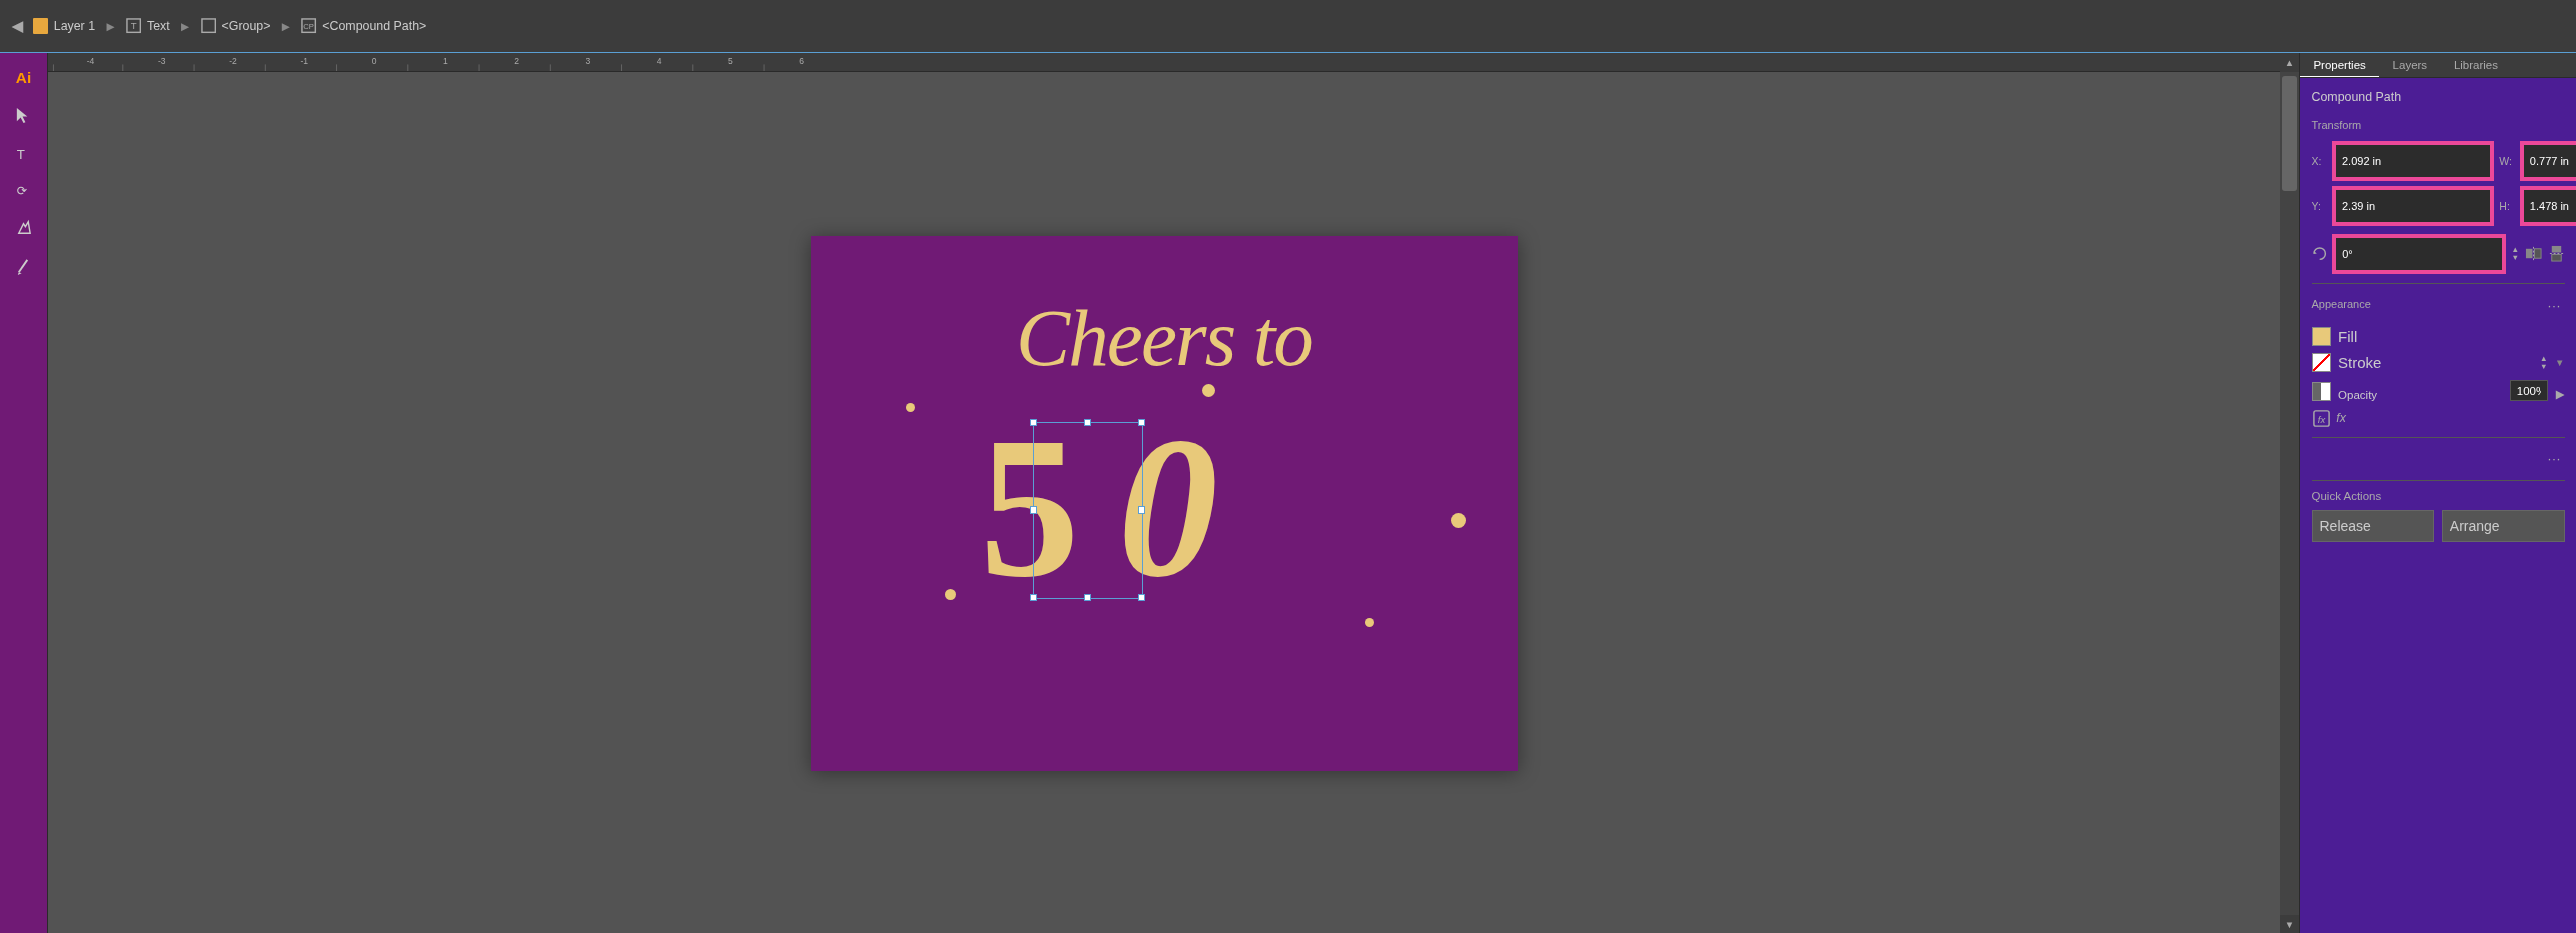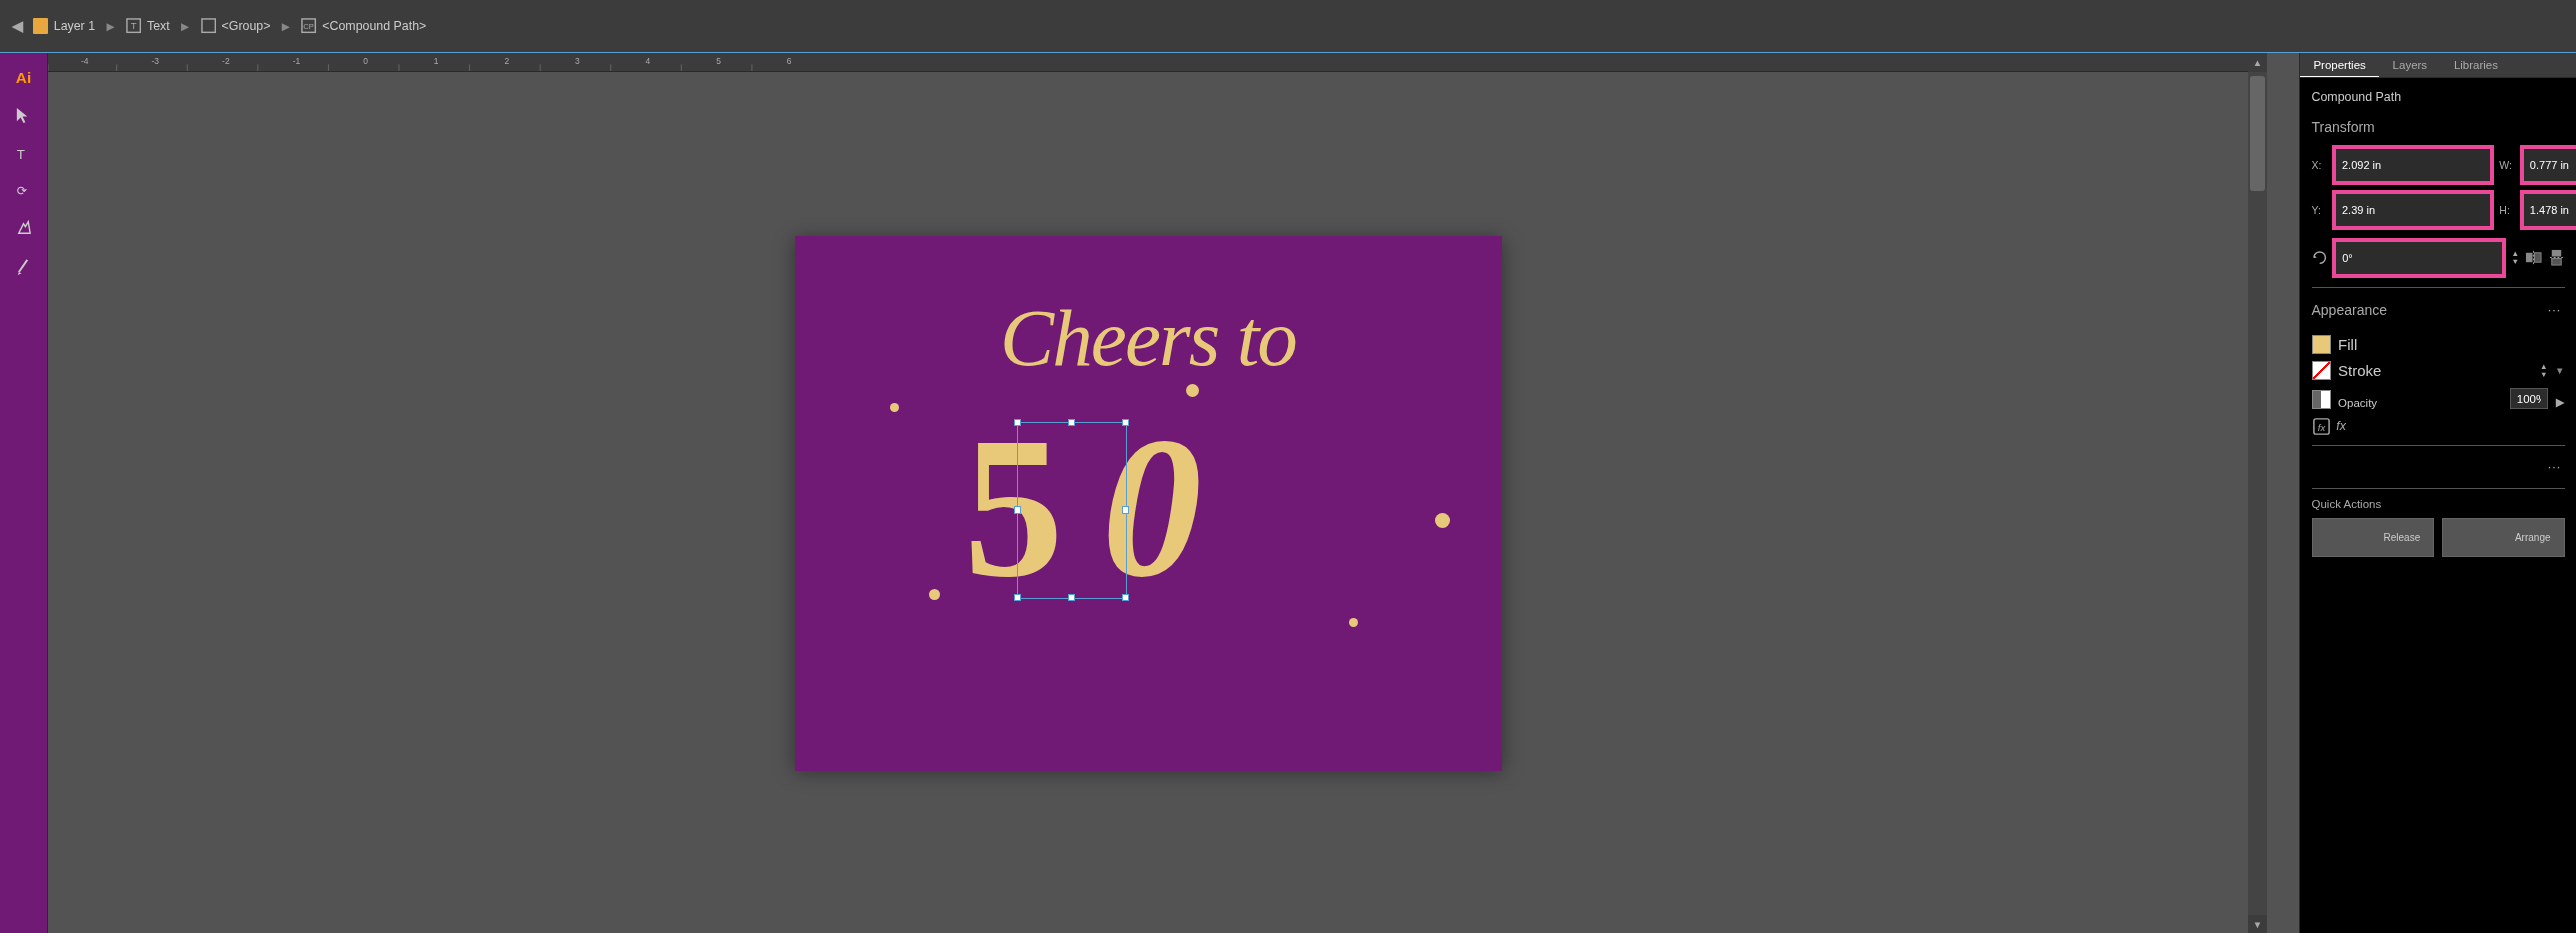--- a/index.html
+++ b/index.html
@@ -193,27 +193,26 @@
     
     .dot {
       position: absolute;
       border-radius: 50%;
       background: #e8c97a;
     }
 
     
     .right-panel {
       width: 277px;
-      background: #000000;
+      background: #4c1d95;
       border-left: 1px solid #2a2a2a;
       flex-shrink: 0;
       display: flex;
       flex-direction: column;
       overflow: hidden;
-      margin-left: 32px;
     }
 
     
     .panel-tabs {
       display: flex;
       background: #3c3c3c;
       border-bottom: 1px solid #2a2a2a;
       flex-shrink: 0;
     }
     .panel-tab {
@@ -237,21 +236,21 @@
 
     
     .compound-path-label {
       font-size: 12.4px;
       color: #ccc;
       margin-bottom: 15.3px;
     }
 
     
     .section-header {
-      font-size: 14px;
+      font-size: 11px;
       color: #aaa;
       margin-bottom: 9.5px;
       margin-top: 3.8px;
     }
     .transform-row {
       display: flex;
       align-items: center;
       gap: 3.8px;
     }
     .transform-label {
@@ -366,24 +365,24 @@
     }
     .quick-actions-btns {
       display: flex;
       gap: 7.6px;
     }
     .qa-btn {
       flex: 1;
       background: #555;
       border: 1px solid #666;
       color: #ccc;
-      padding: 13px;
-      font-size: 10px;
-      cursor: pointer;
-      text-align: right;
+      padding: 7px;
+      font-size: 14px;
+      cursor: pointer;
+      text-align: left;
     }
 
     
     .three-dots {
       color: #aaa;
       cursor: pointer;
       font-size: 13.4px;
       padding: 3.8px;
     }
     .section-header-row {

